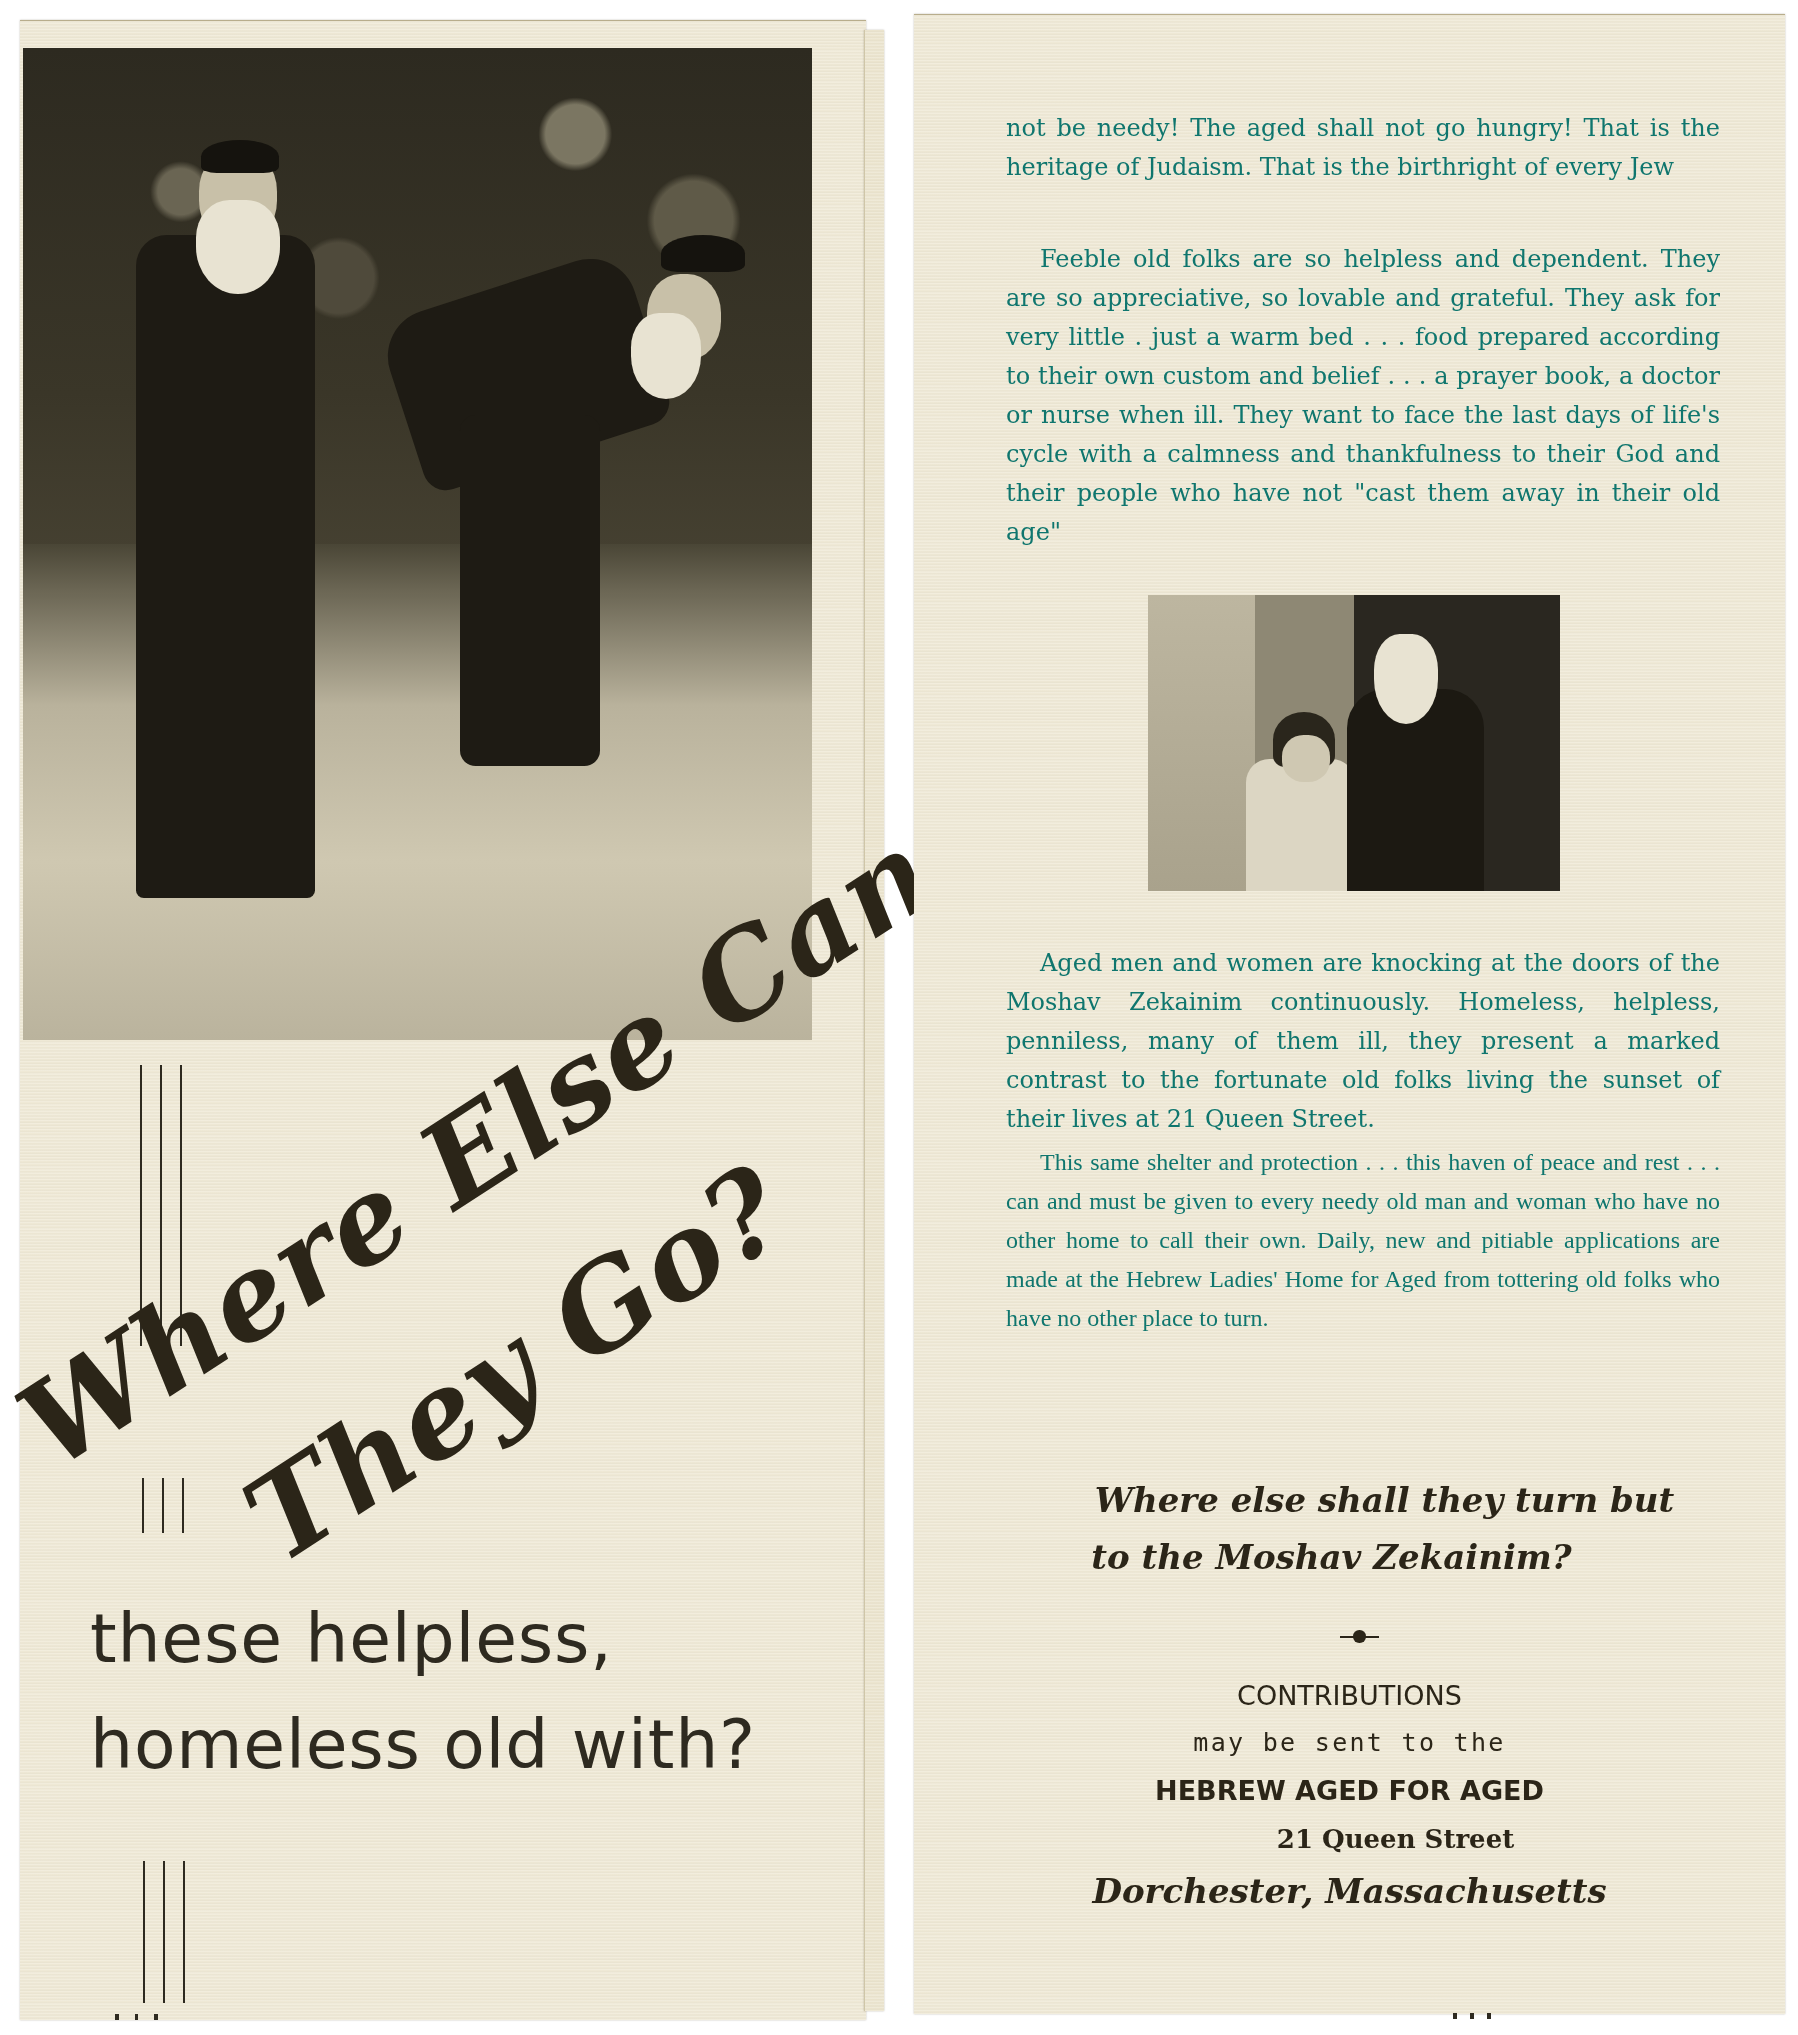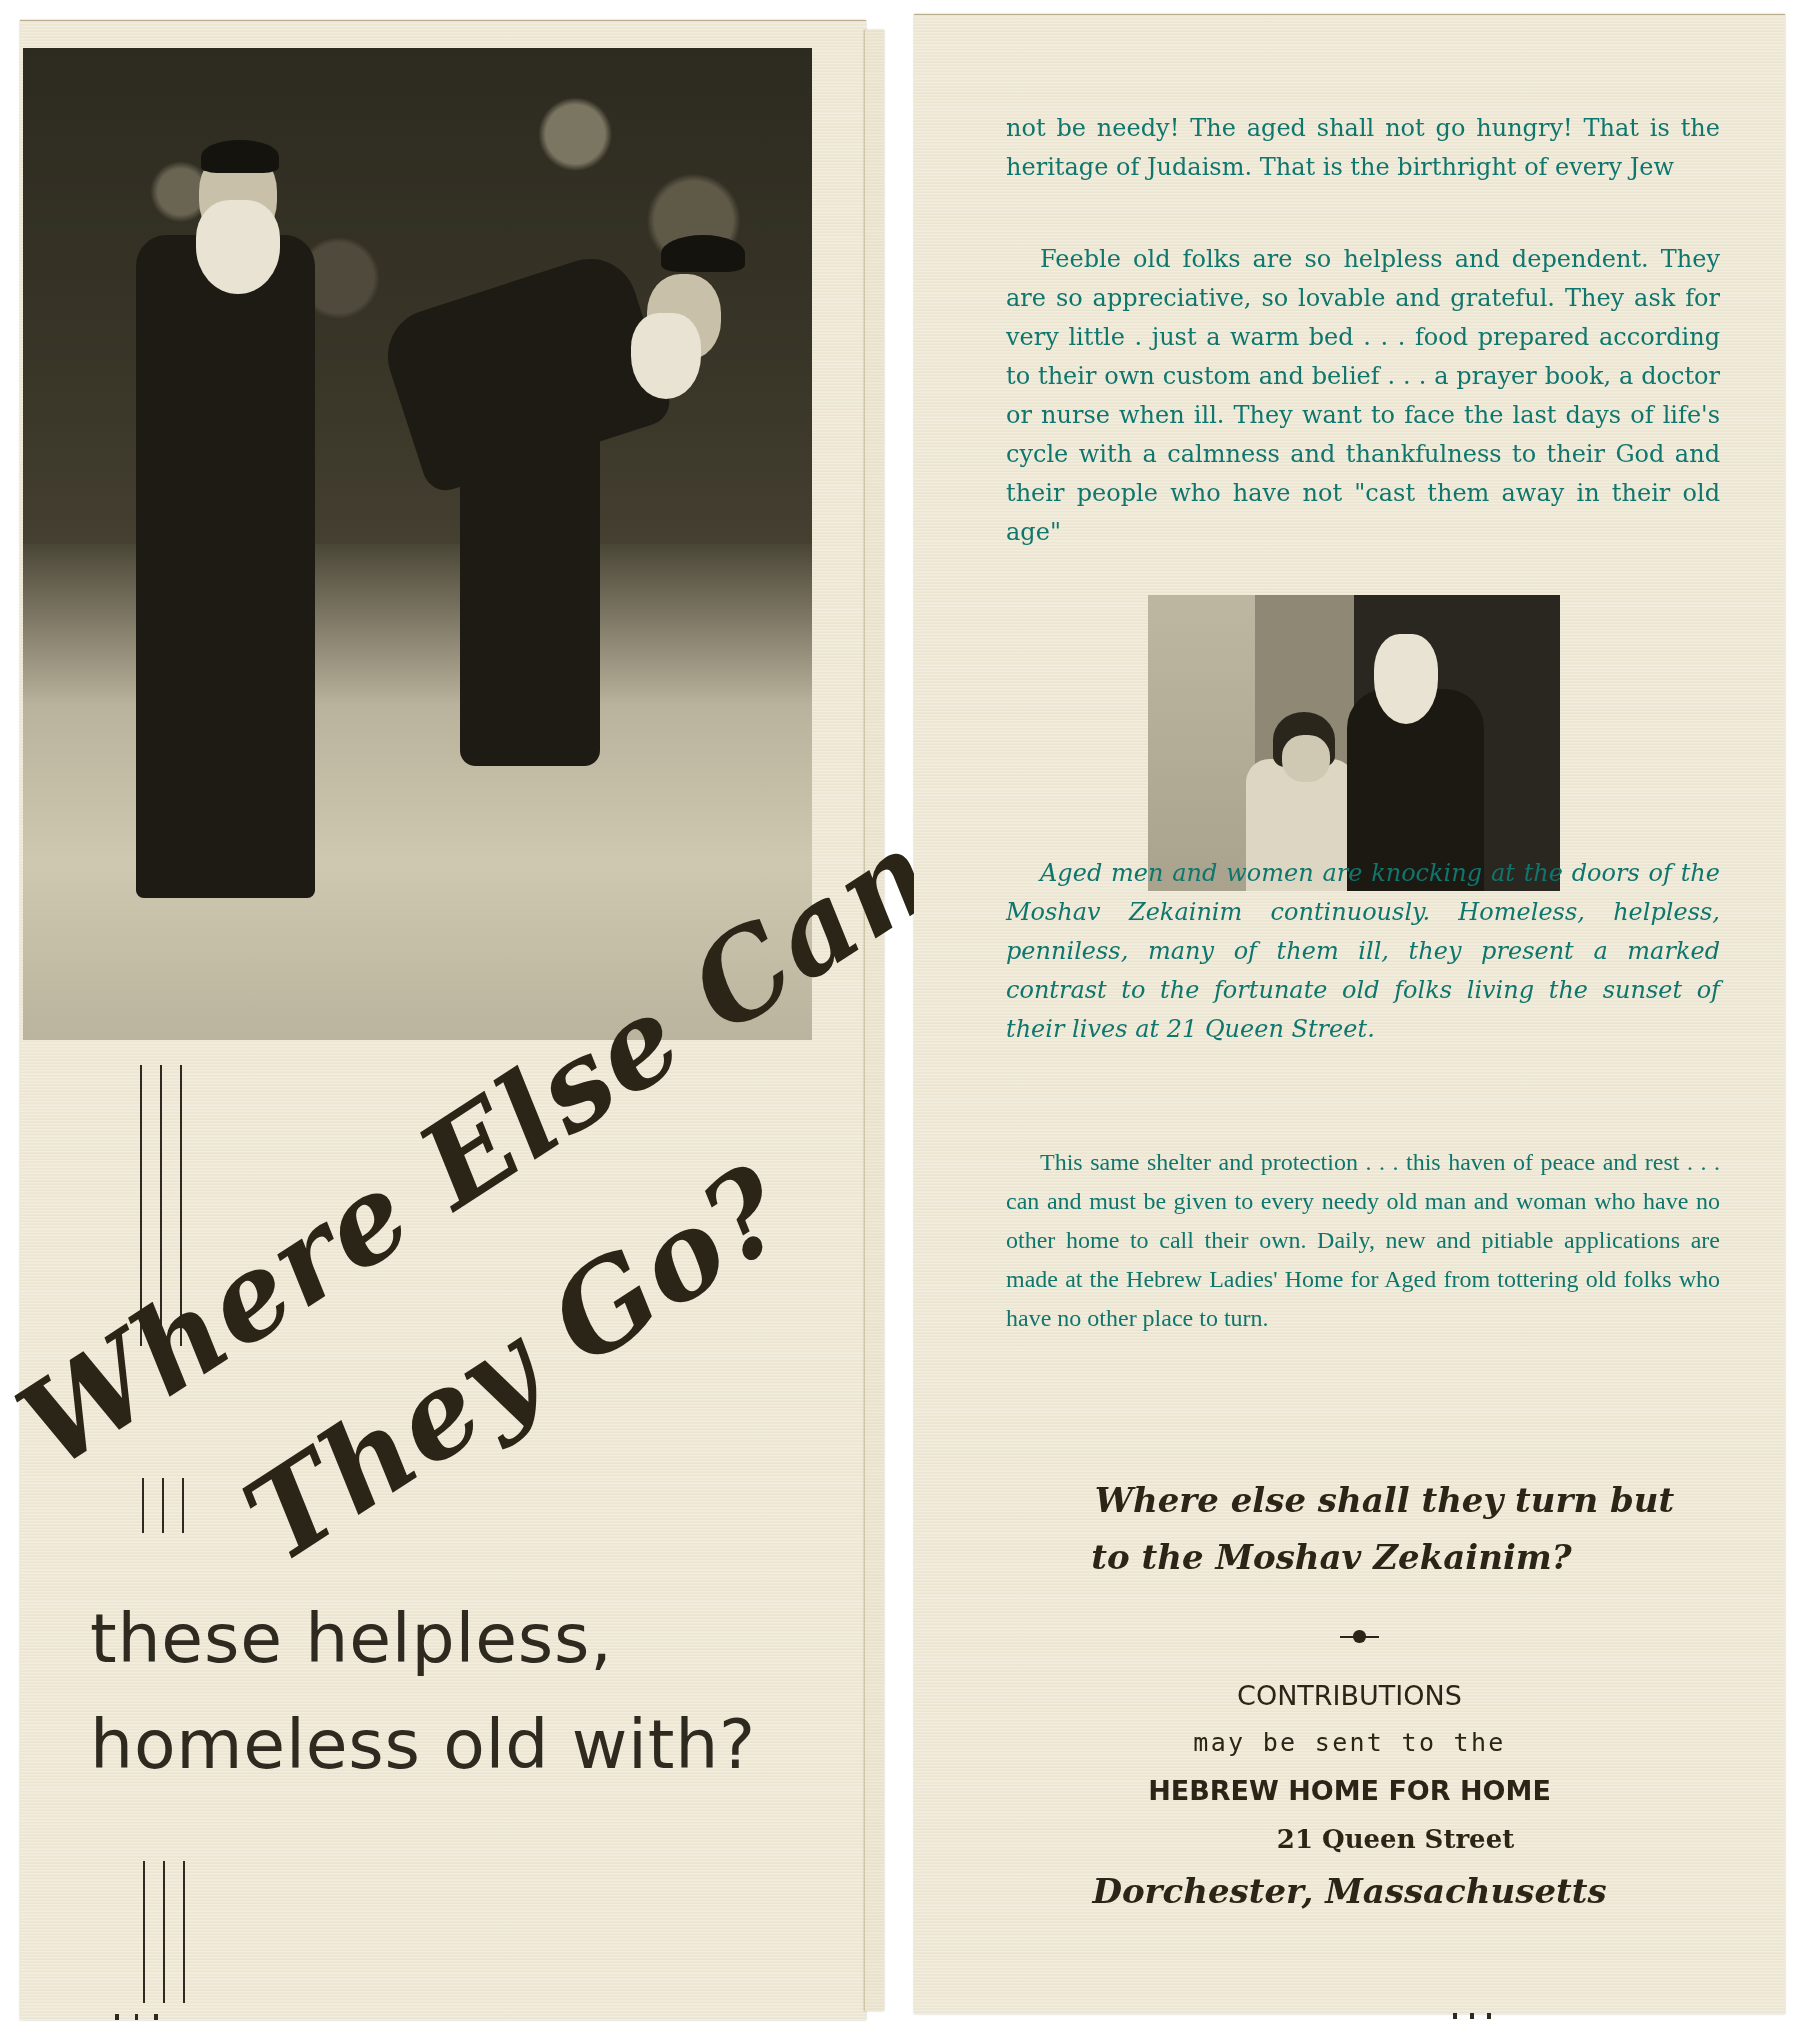--- a/index.html
+++ b/index.html
@@ -177,21 +177,21 @@
       background: linear-gradient(180deg, #bdb6a0 0%, #a9a28c 100%);
     }
     #small-photo .wall2 {
       position: absolute; left: 26%; top: 0; width: 24%; height: 100%;
       background: #8e8874;
     }
     #small-photo .dark {
       position: absolute; left: 50%; top: 0; width: 50%; height: 100%;
       background: #2a2720;
     }
-    #para-3 { top: 854px; font-style: italic; }
+    #para-3 { top: 944px; }
     #para-4 { top: 1143px; font-family: Liberation Serif, serif; }
     .closing-script {
       position: absolute;
       left: 936px;
       width: 835px;
       text-align: center;
       font-family: "DejaVu Serif", serif;
       font-style: italic;
       font-weight: bold;
       font-size: 34px;
@@ -323,21 +323,21 @@
 <div class="closing-script" id="closing-1">Where else shall they turn but</div>
 <div class="closing-script" id="closing-2">to the Moshav Zekainim?</div>
 
 <div id="ornament">
   <div class="bar"></div>
   <div class="dot"></div>
 </div>
 
 <div class="contrib" id="contrib-title">CONTRIBUTIONS</div>
 <div class="contrib" id="contrib-sent">may be sent to the</div>
-<div class="contrib" id="contrib-org">HEBREW HOME FOR HOME</div>
+<div class="contrib" id="contrib-org">HEBREW AGED FOR AGED</div>
 <div class="contrib" id="contrib-addr">21 Queen Street</div>
 <div class="contrib" id="contrib-city">Dorchester, Massachusetts</div>
 
 <div class="tick-marks" style="left:1453px;top:2013px;width:47px;">
   <span style="left:0"></span>
     <span style="left:17px"></span>
     <span style="left:34px"></span>
 </div>
 
 

